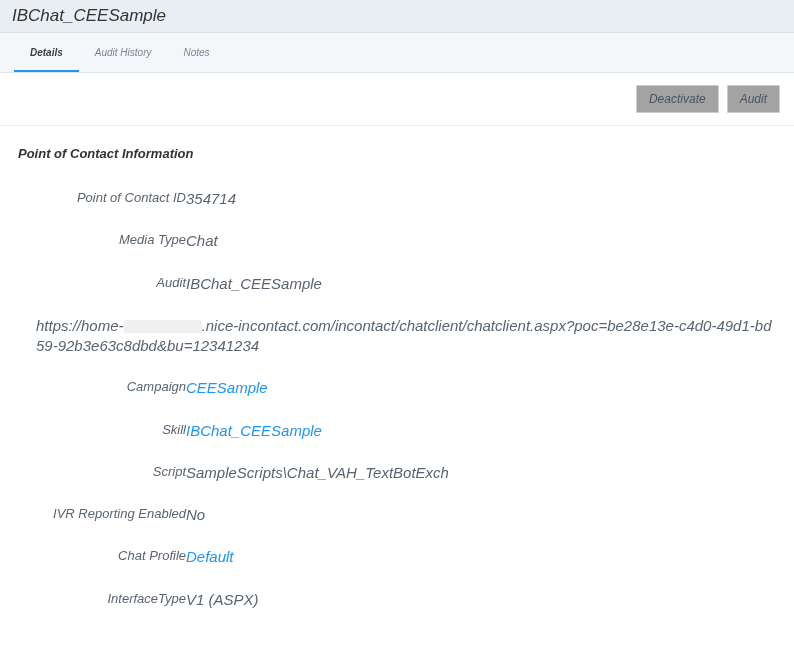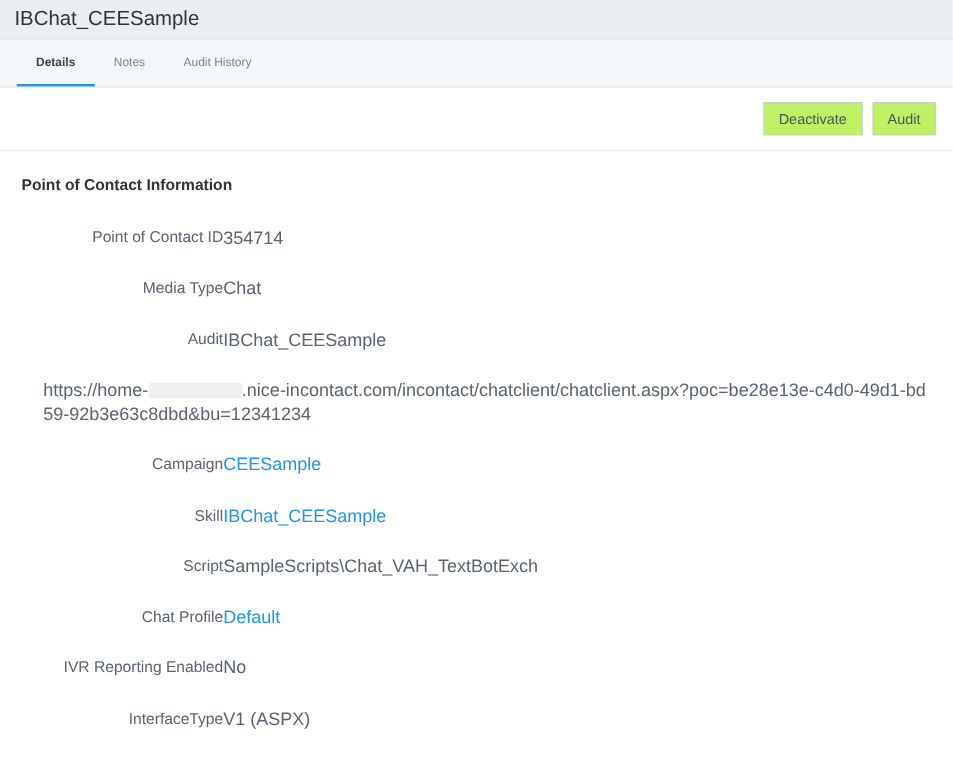--- a/index.html
+++ b/index.html
@@ -1,15 +1,15 @@
 <!DOCTYPE html>
 <html><head>
 <meta charset="utf-8">
 <style>
-  * { box-sizing: border-box; margin: 0; padding: 0; }
+  * { box-sizing: border-box; margin: 0; padding: 0; font-style: italic; }
   body {
     font-family: -apple-system, BlinkMacSystemFont, "Segoe UI", Arial, sans-serif;
     font-size: 13px;
     color: #555;
     background: #fff;
   }
   .header-bar {
     background: #e8eef2;
     padding: 6px 12px;
     border-bottom: 1px solid #d8dee4;
@@ -38,21 +38,21 @@
     border-bottom: 2px solid #2095f2;
   }
   .actions-row {
     display: flex;
     justify-content: flex-end;
     padding: 12px 14px;
     gap: 8px;
     border-bottom: 1px solid #eceff2;
   }
   .btn {
-    background: #bef264;
+    background: #a3a3a3;
     border: 1px solid #c7ced6;
     color: #4a5560;
     font-size: 12px;
     padding: 6px 12px;
     cursor: pointer;
     border-radius: 1px;
   }
   .content {
     padding: 20px 20px 20px 18px;
   }
@@ -98,22 +98,22 @@
 </style>
 </head>
 <body>
 
 <div class="header-bar">
   <div class="page-title">IBChat_CEESample</div>
 </div>
 
 <div class="tabs-row">
   <div class="tab active">Details</div>
+  <div class="tab">Audit History</div>
   <div class="tab">Notes</div>
-  <div class="tab">Audit History</div>
 </div>
 
 <div class="actions-row">
   <button class="btn">Deactivate</button>
   <button class="btn">Audit</button>
 </div>
 
 <div class="content">
   <div class="section-title">Point of Contact Information</div>
 
@@ -148,26 +148,26 @@
     <div class="detail-value link">IBChat_CEESample</div>
   </div>
 
   <div class="detail-row">
     <div class="detail-label">Script</div>
     <div class="detail-value">SampleScripts\Chat_VAH_TextBotExch</div>
   </div>
 
 
   <div class="detail-row">
-    <div class="detail-label">Chat Profile</div>
-    <div class="detail-value link">Default</div>
+    <div class="detail-label">IVR Reporting Enabled</div>
+    <div class="detail-value">No</div>
   </div>
 
   <div class="detail-row">
-    <div class="detail-label">IVR Reporting Enabled</div>
-    <div class="detail-value">No</div>
+    <div class="detail-label">Chat Profile</div>
+    <div class="detail-value link">Default</div>
   </div>
 
   <div class="detail-row">
     <div class="detail-label">InterfaceType</div>
     <div class="detail-value">V1 (ASPX)</div>
   </div>
 </div>
 
 </body></html>

